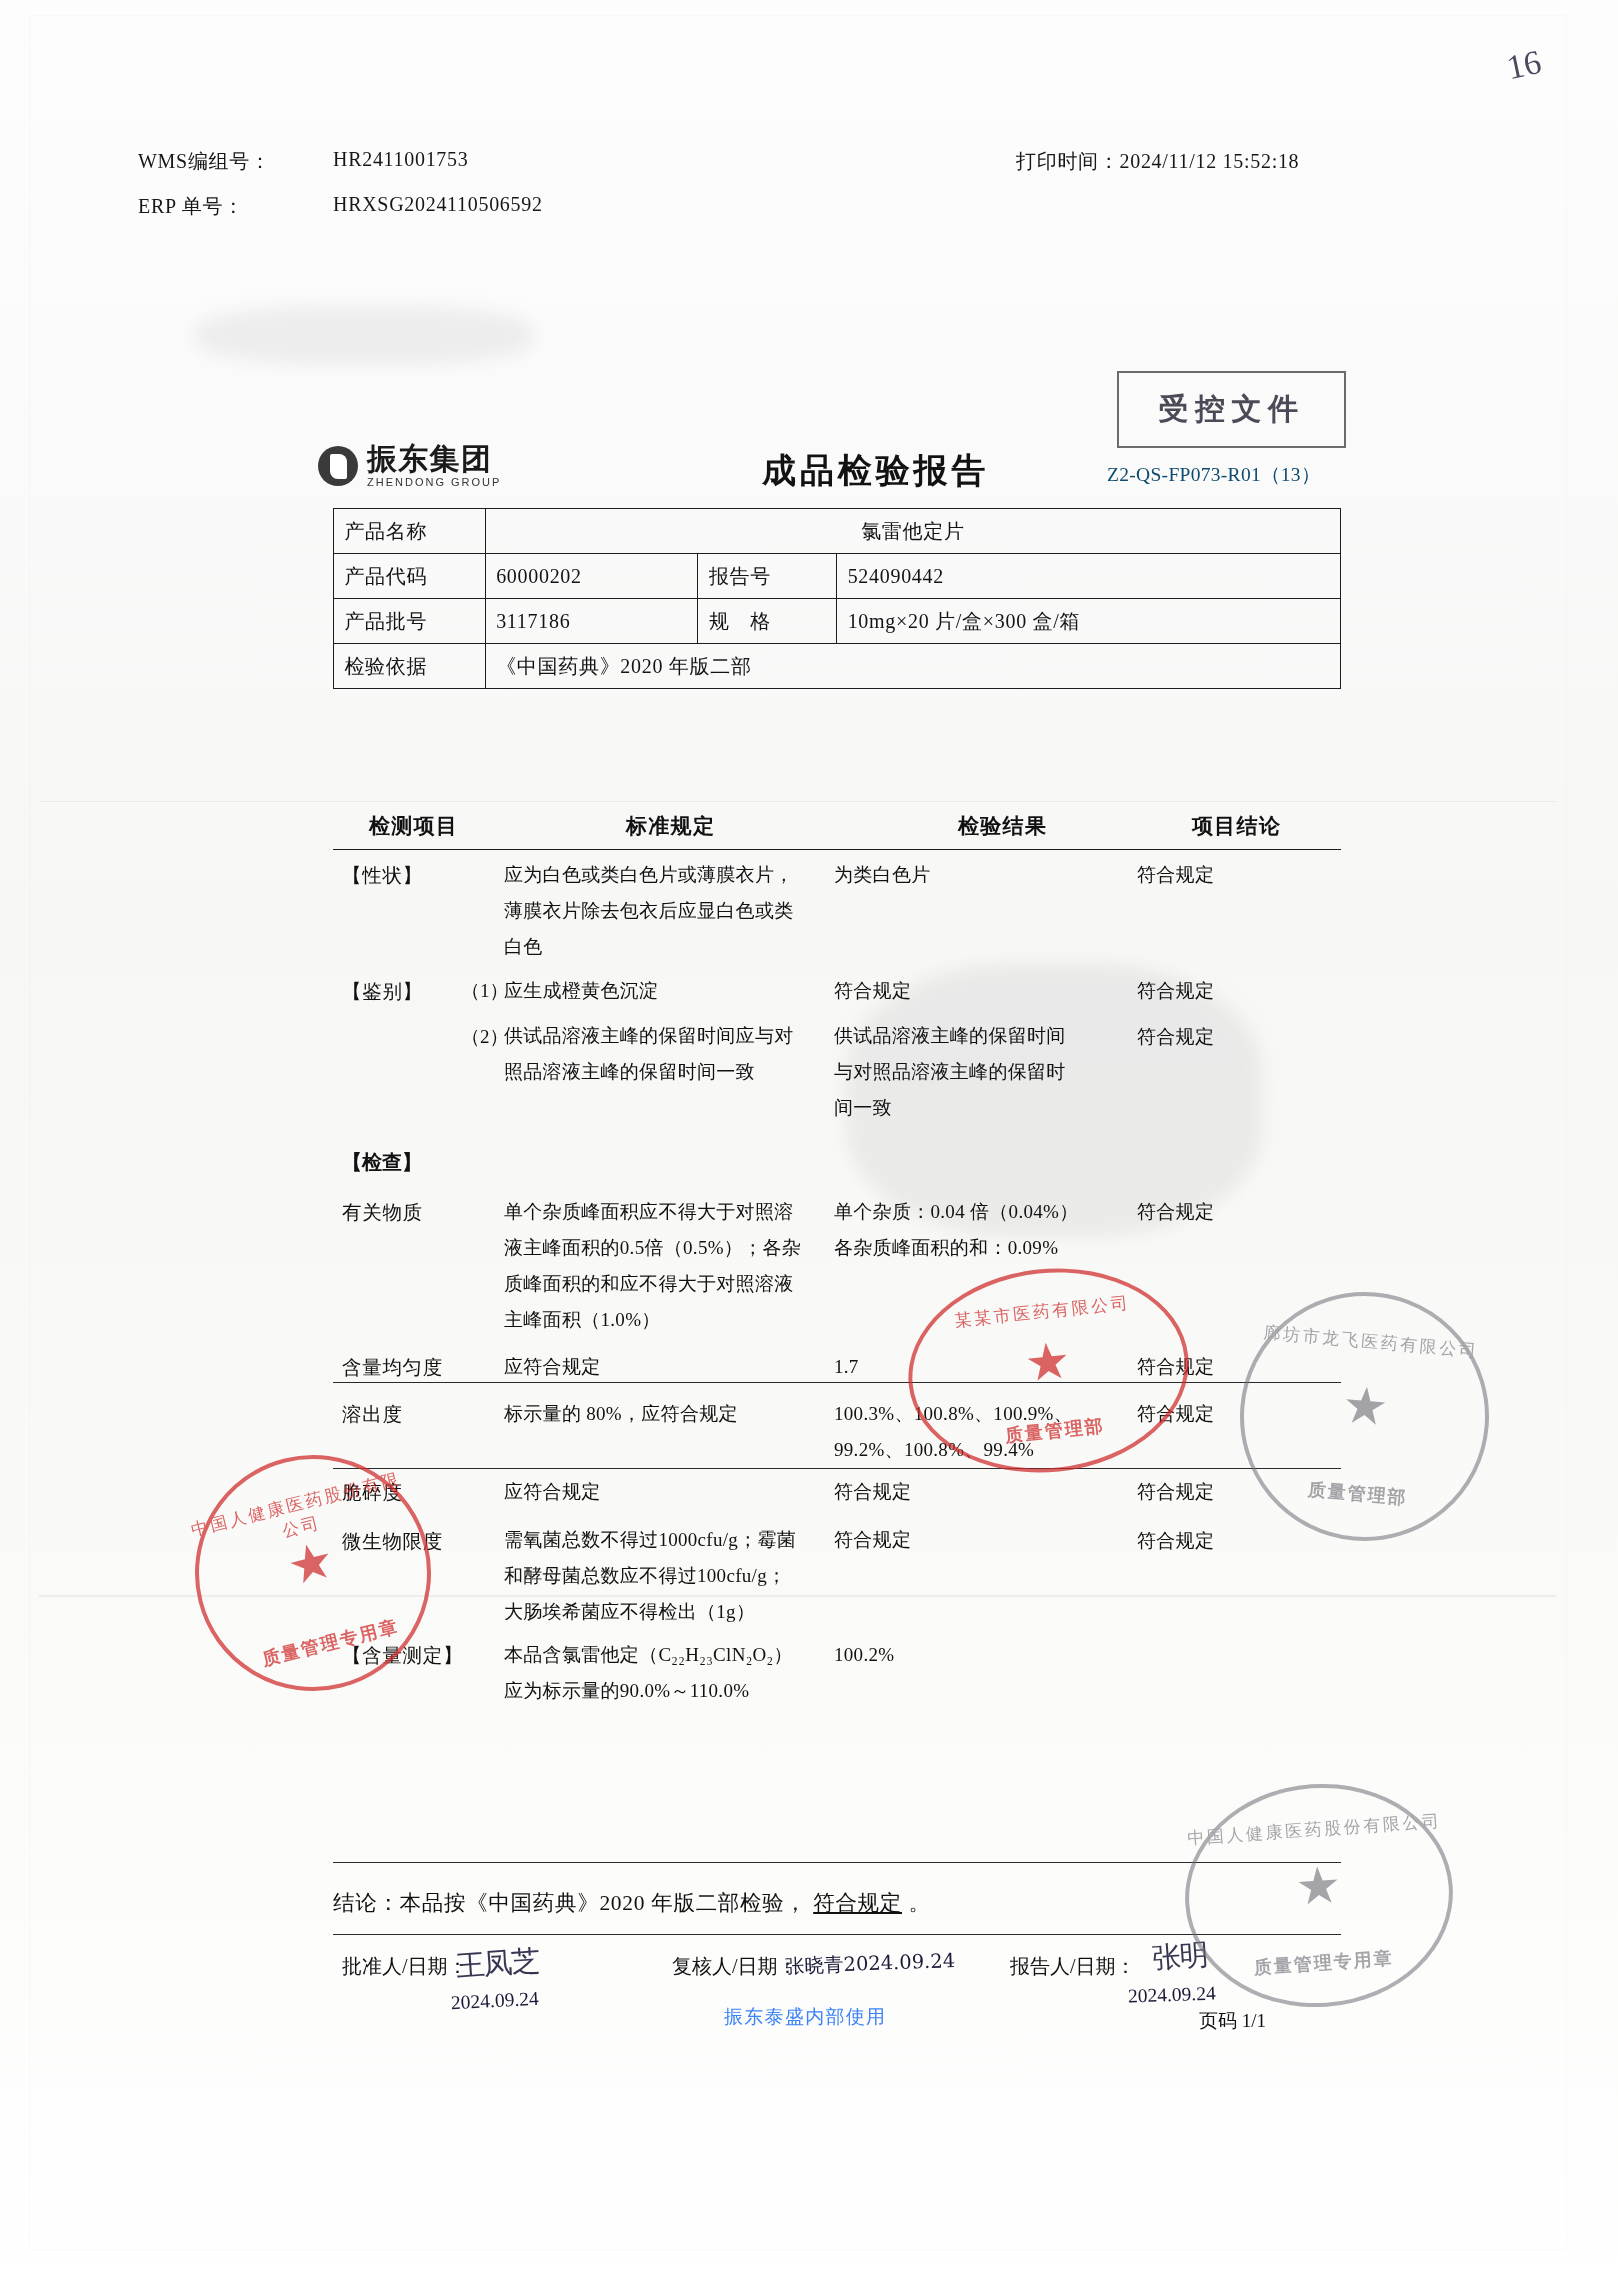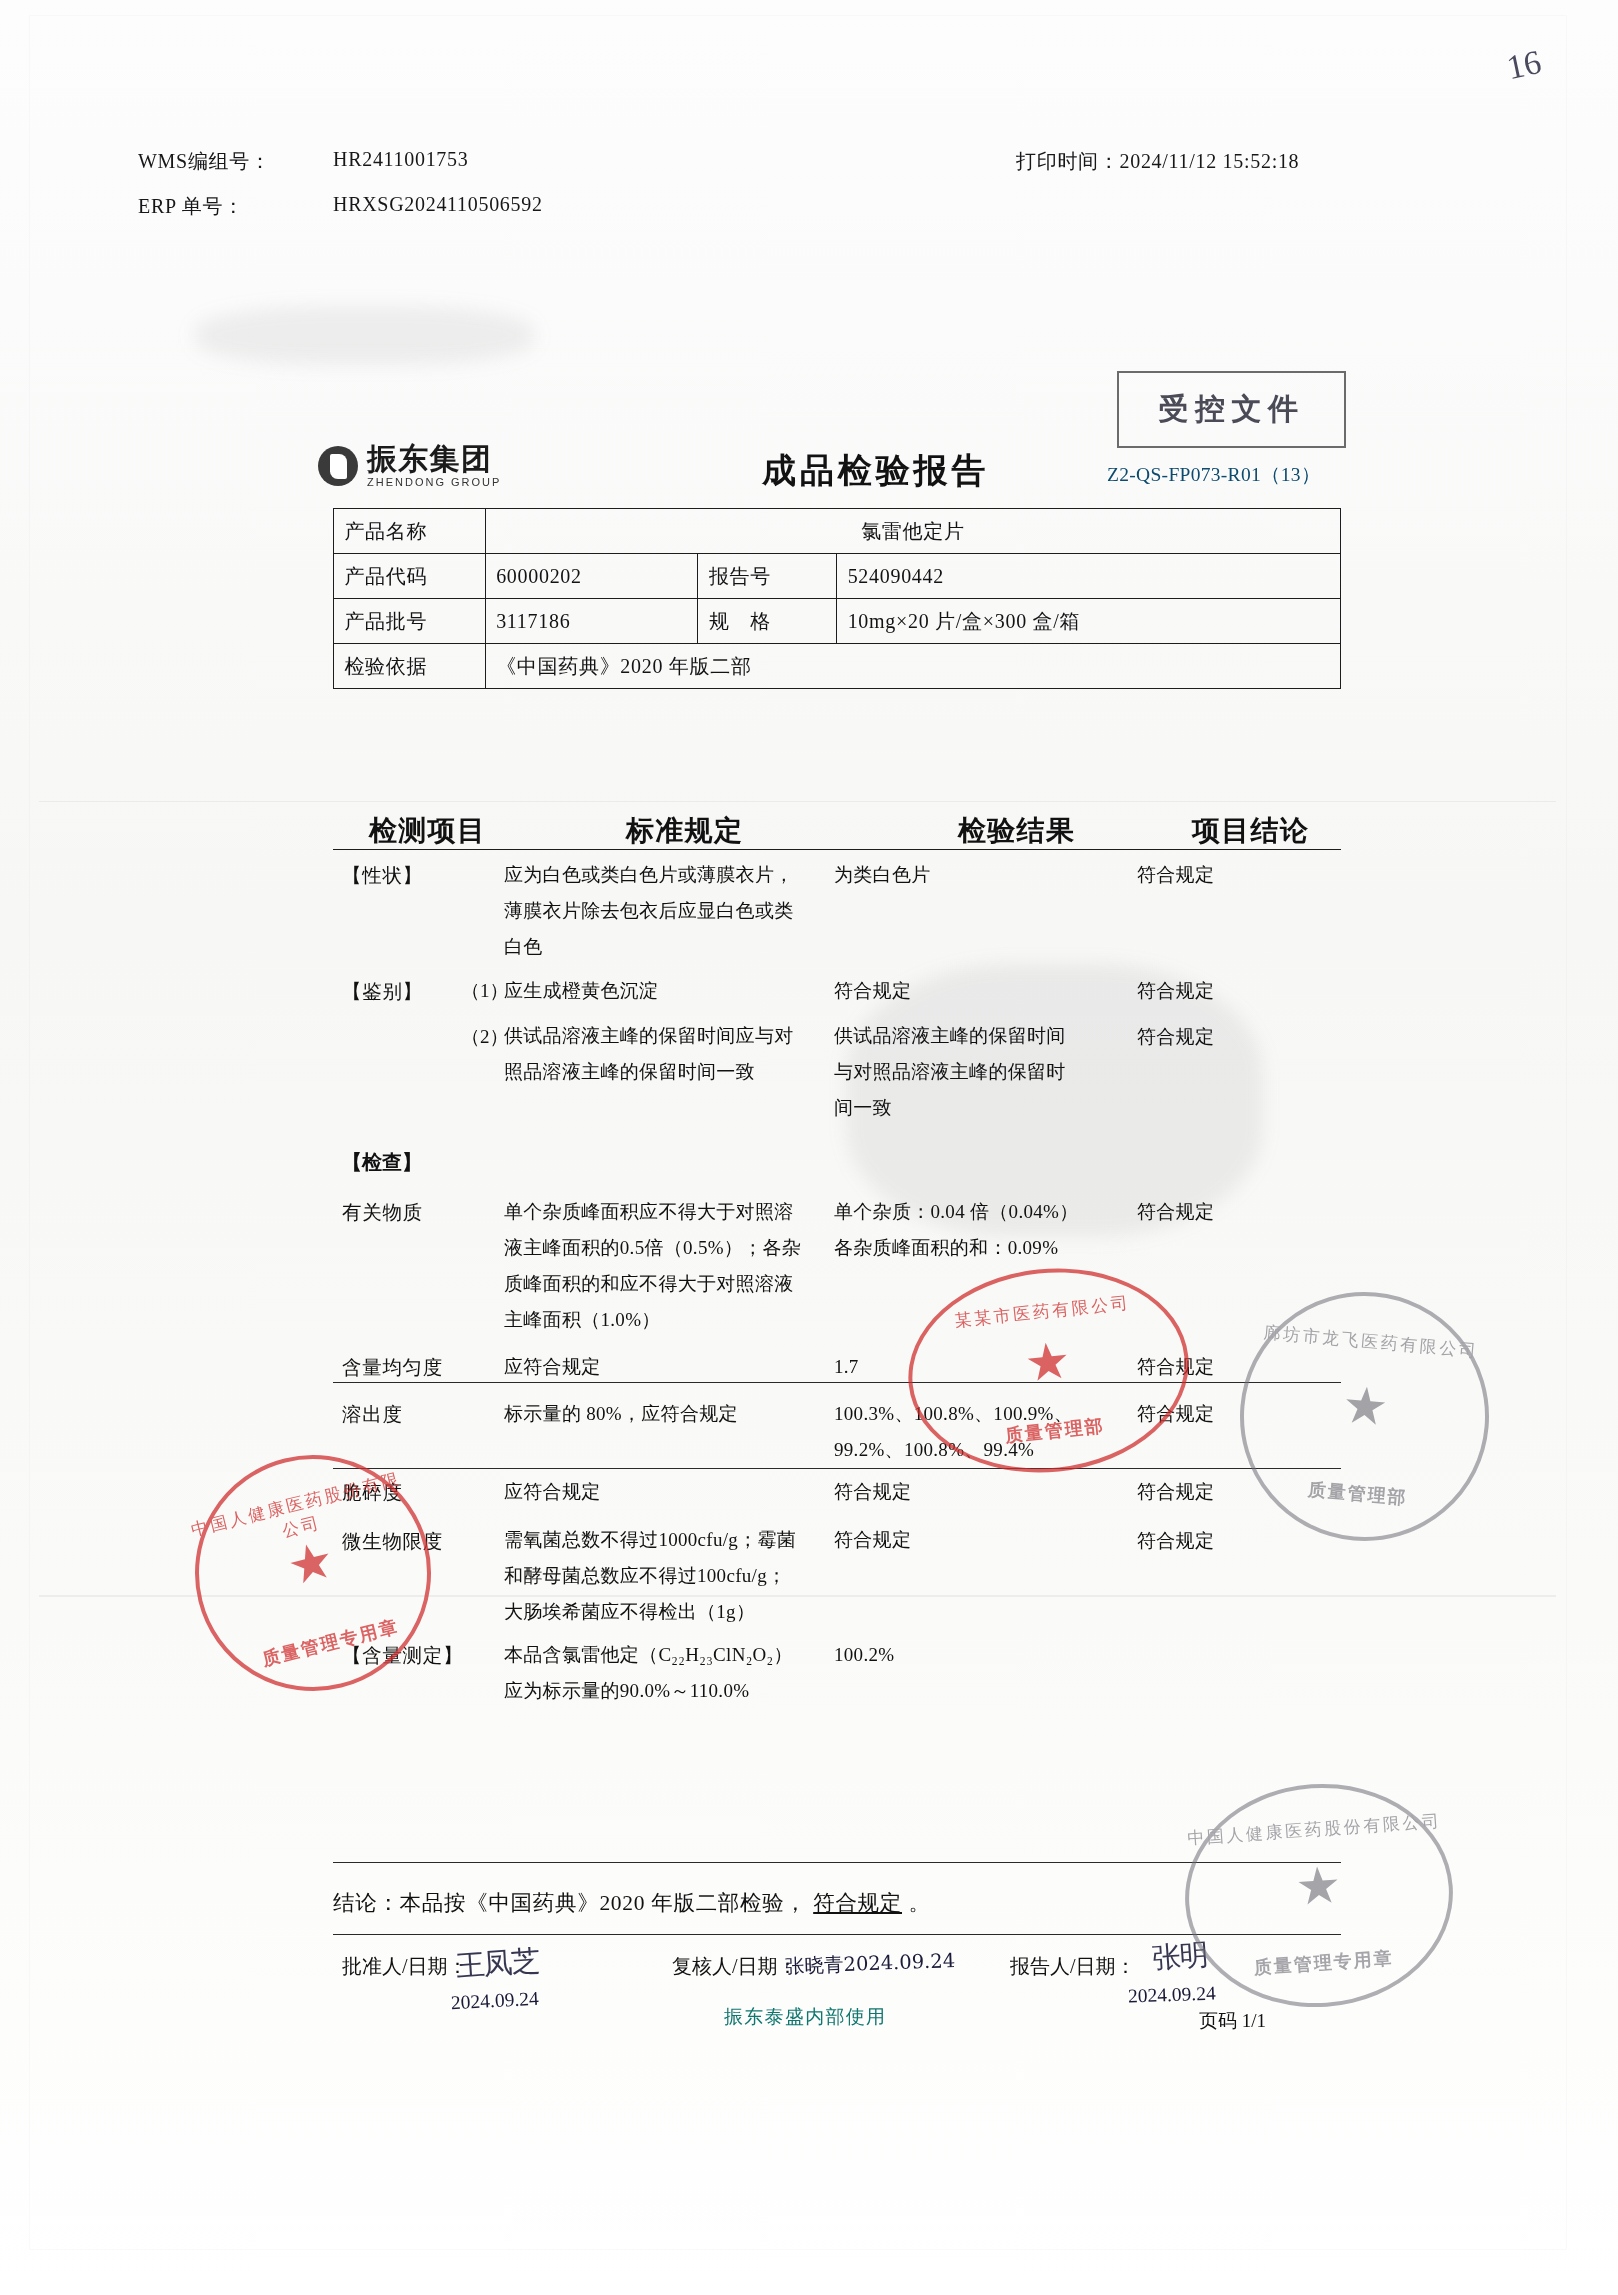--- a/index.html
+++ b/index.html
@@ -86,21 +86,21 @@
   }
   .lbl{width:130px;}
   .mid-lbl{width:117px;}
   .ctr{text-align:center;}
 
   
   .res-head{
     position:absolute;left:27px;top:501px;width:1008px;height:42px;
     border-bottom:1.3px solid #1d1d1d;
   }
-  .res-head div{position:absolute;font-size:28px;font-weight:bold;color:#111;letter-spacing:1.3px;
+  .res-head div{position:absolute;font-size:21px;font-weight:bold;color:#111;letter-spacing:1.3px;
     font-family:"Liberation Sans", sans-serif;}
   .rh1{left:36px;top:5.2px;}
   .rh2{left:293px;top:5.2px;}
   .rh3{left:625px;top:5.2px;}
   .rh4{left:859px;top:5.2px;}
 
   .res-body{position:absolute;left:27px;top:551px;width:1008px;}
   .row{position:relative;}
   .c-item{position:absolute;left:9px;font-size:19.5px;color:#111;letter-spacing:0.7px;white-space:nowrap;}
   .c-sub{position:absolute;left:128px;font-size:19px;color:#111;}
@@ -115,21 +115,21 @@
   .conclusion{
     position:absolute;left:27px;top:1582px;width:1008px;font-size:21.5px;color:#111;letter-spacing:0.7px;
   }
   .conclusion .under{text-decoration:underline;padding:0 6.5px;}
 
   .sign-row{position:absolute;left:27px;top:1647px;width:1008px;font-size:20px;color:#111;}
   .sign-row span.lab{position:absolute;}
   .s1{left:9px;top:0;}
   .s2{left:339px;top:0;}
   .s3{left:677px;top:0;}
-  .internal{position:absolute;left:391px;top:51px;font-size:19px;color:#0f766e;letter-spacing:1.3px;text-align:center;}
+  .internal{position:absolute;left:391px;top:51px;font-size:19px;color:#3b82f6;letter-spacing:1.3px;text-align:center;}
   .pageno{position:absolute;left:866px;top:55px;font-size:19px;color:#111;}
 
   
   .hand{
     position:absolute;font-family:"DejaVu Serif", serif;color:#1b1b3a;
     transform:rotate(-4deg);
   }
   .hand-date{
     position:absolute;font-family:"Liberation Serif", serif;color:#1a1a38;font-size:19.5px;
   }

